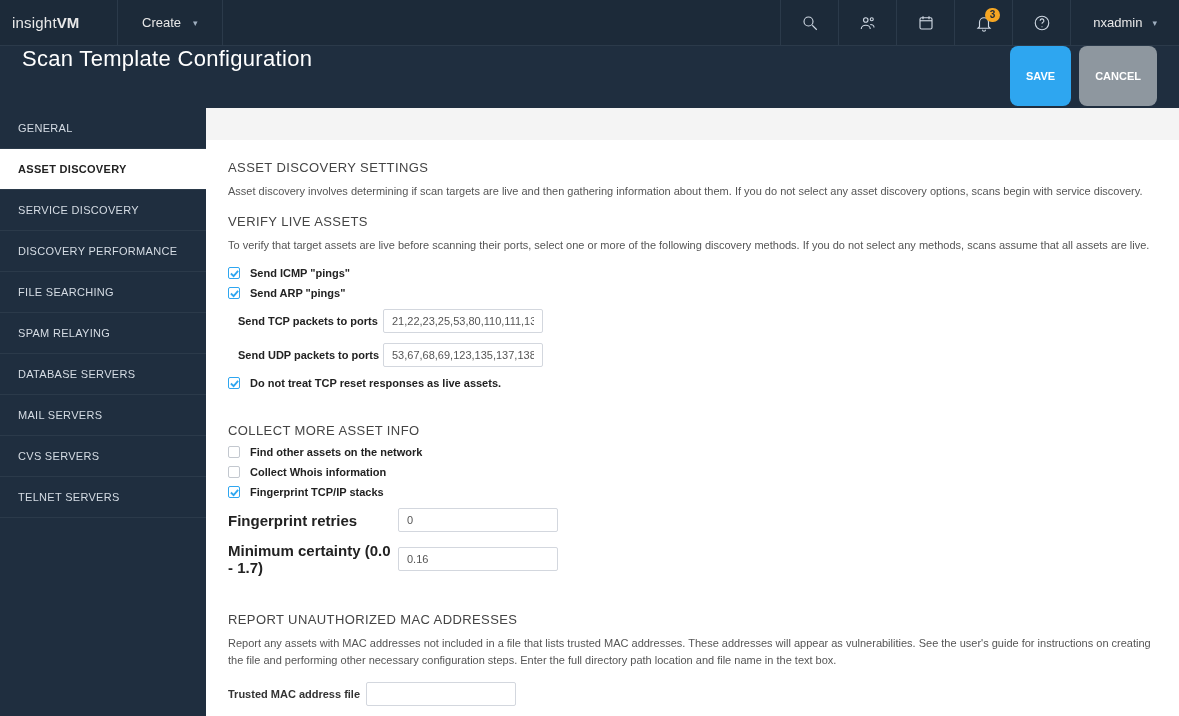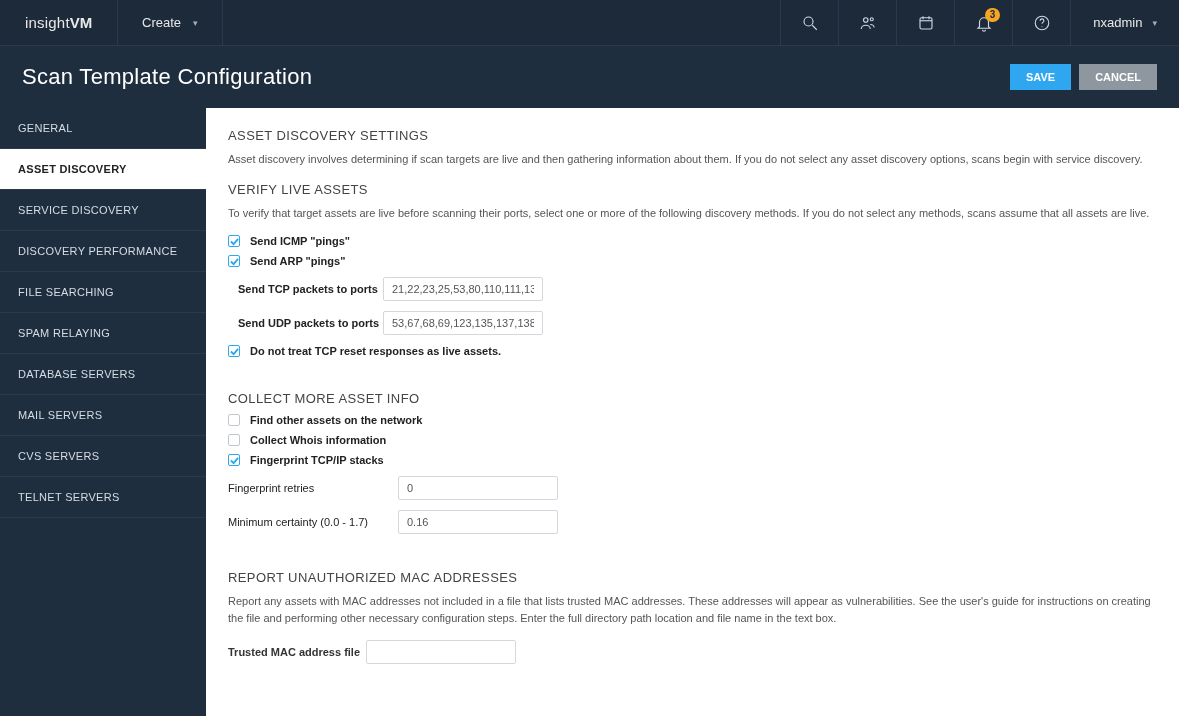--- a/index.html
+++ b/index.html
@@ -17,21 +17,21 @@
     align-items: center;
     background: #1c2a39;
     color: #fff;
     height: 46px;
     border-bottom: 1px solid #2b3a4a;
   }
   .logo-cell {
     width: 118px;
     display: flex;
     align-items: center;
-    padding-left: 25px;
+    padding-left: 12px;
     height: 100%;
     border-right: 1px solid #2b3a4a;
   }
   .logo-cell .brand-insight { font-size: 15px; font-weight: 400; color: #e8e8e8; letter-spacing: 0.2px;}
   .logo-cell .brand-vm { font-size: 15px; font-weight: 700; color: #e8e8e8;}
   .create-cell {
     display: flex;
     align-items: center;
     padding: 0 24px;
     height: 100%;
@@ -73,30 +73,30 @@
     border-left:1px solid #2b3a4a;
     cursor:pointer;
     color:#e8e8e8;
     font-size:13px;
   }
   .user-cell .chev { margin-left:10px; font-size:9px; color:#9fafc0;}
   .titlebar {
     background:#1f2e3f;
     height:62px;
     display:flex;
-    align-items:center;
+    align-items:flex-start;
     padding:0 22px;
     color:#fff;
   }
   .titlebar h1 { font-size:22px; font-weight:400; letter-spacing:0.3px;}
   .title-spacer{flex:1;}
   .btn {
     border:none;
-    border-radius:0;
-    padding:7px 16px;
+    border-radius:8px;
+    padding:24px 16px;
     font-size:11px;
     font-weight:600;
     cursor:pointer;
     margin-left:8px;
   }
   .btn-save { background:#2ea6f0; color:#fff;}
   .btn-cancel { background:#8e979f; color:#fff;}
   .body {
     display:flex;
     height: calc(716px - 46px - 62px);
@@ -120,20 +120,21 @@
     color:#222;
     font-weight:600;
   }
   .main {
     flex:1;
     background:#fff;
     padding:20px 22px 20px 22px;
     overflow:auto;
     font-size:11px;
     color:#333;
+    margin-top:32px;
   }
   .main h2 {
     font-size:13px;
     font-weight:500;
     color:#444;
     letter-spacing:0.4px;
     margin-bottom:8px;
   }
   .main p.desc {
     color:#555;
@@ -186,22 +187,22 @@
     color:#555;
     background:#fff;
   }
   .label-row {
     display:flex;
     align-items:center;
     margin:10px 0;
   }
   .label-row .lbl2 {
     width:170px;
-    font-size:11px;
-    font-weight:400;
+    font-size:15px;
+    font-weight:700;
     color:#222;
   }
   .section-spacer { height:26px; }
   .mac-row {
     display:flex;
     align-items:center;
     margin-top:6px;
   }
   .mac-row .lbl2 { font-weight:600; font-size:11px; margin-right:6px;}
   .mac-row input.txt { width:150px; }

